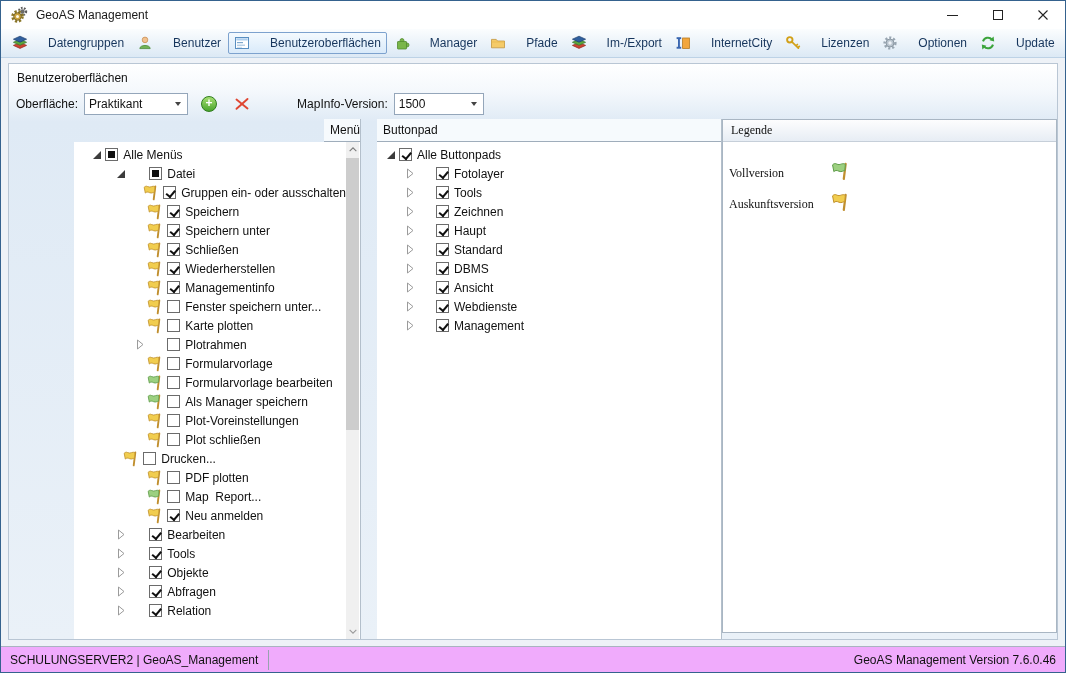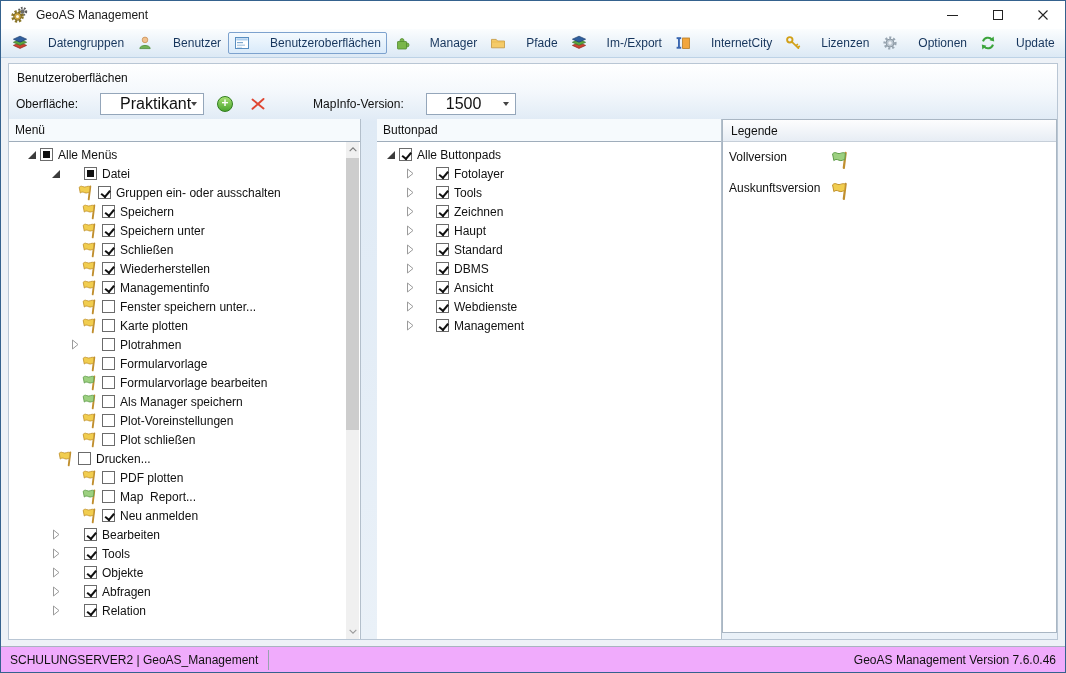--- a/index.html
+++ b/index.html
@@ -26,37 +26,37 @@
   .tb-icon{ width:16px; height:16px; display:inline-flex; }
 
   
   .main{ flex:1; padding:5px 7px 6px 7px; min-height:0; }
   .grouppanel{ height:100%; border:1px solid #b9c6d4;
       background:linear-gradient(180deg,#ffffff 0px,#f4f8fc 28px,#dfeaf5 58px,#eaf1f8 100%);
       display:flex; flex-direction:column; }
   .group-title{ padding:7px 0 3px 8px; font-size:12px; color:#111; }
   .controls{ display:flex; align-items:center; height:31px; padding-left:7px; font-size:12px; color:#111; }
   .ctl-label{ white-space:pre; }
-  .combo{ width:104px; height:22px; margin-left:22px; background:#fff; border:1px solid #94a6ba;
-          display:flex; align-items:center; padding-left:19px; font-size:16px; color:#111; }
+  .combo{ width:104px; height:22px; margin-left:6px; background:#fff; border:1px solid #94a6ba;
+          display:flex; align-items:center; padding-left:4px; font-size:12px; color:#111; }
   .combo .arrow{ width:0; height:0; border-left:3.5px solid transparent; border-right:3.5px solid transparent;
                  border-top:4.5px solid #444; margin-left:auto; margin-right:6px; }
   .btn-add{ width:16px; height:16px; margin-left:13px; border-radius:50%;
             background:linear-gradient(#a6df72,#4aa52e); border:1px solid #2f7d1d;
             color:#fff; font-size:12px; font-weight:bold; line-height:13px; text-align:center; }
   .btn-del{ width:16px; height:16px; margin-left:17px; display:inline-flex; }
   .ml-mapinfo{ margin-left:47px; }
   .combo.mapinfo{ width:90px; }
 
   
   .columns{ flex:1; display:flex; min-height:0; }
   .col{ display:flex; flex-direction:column; min-height:0; }
-  .col-menu{ width:352px; border-right:1px solid #b3bfcb; }
+  .col-menu{ width:352px; border-right:1px solid #b3bfcb;align-items:flex-end; }
   .col-bp{ width:345px; border-right:1px solid #b3bfcb;margin-left:16px; }
-  .col-legend{ flex:1; }
+  .col-legend{ flex:1;font-family:Liberation Serif, serif; }
   .col-header{ height:23px; border-bottom:1px solid #9fadbb; background:#f6fafd;
                display:flex; align-items:center; padding-left:6px; font-size:12px; color:#111; }
   .tree-wrap{ flex:1; background:#fff; position:relative; overflow:hidden; }
   .treebody{ padding-top:3px; }
   .trow{ height:19px; display:flex; align-items:center; white-space:pre; font-size:12px; color:#111; }
   .exp{ width:12px; height:12px; display:inline-flex; align-items:center; justify-content:center; flex:none; }
   .spacer{ display:inline-block; flex:none; }
   .flagslot{ width:21px; height:17px; display:inline-flex; align-items:center; flex:none; }
   .cb{ width:13px; height:13px; border:1px solid #6b6b6b; background:#fff; position:relative;
        display:inline-block; flex:none; margin-right:5px; }
@@ -68,21 +68,21 @@
   .scrollbar{ position:absolute; top:0; right:1px; bottom:0; width:13px; background:#f0f0f0; }
   .sb-btn{ position:absolute; left:0; width:13px; height:15px; display:flex; align-items:center; justify-content:center; }
   .sb-up{ top:0; } .sb-down{ bottom:0; }
   .sb-thumb{ position:absolute; left:0; top:16px; width:13px; height:272px; background:#cdcdcd; }
 
   
   .legend-box{ height:calc(100% - 6px); border:1px solid #a9b6c3; background:#fff; display:flex; flex-direction:column; }
   .legend-header{ height:22px; background:linear-gradient(#fdfdfe,#e7edf4); border-bottom:1px solid #c6cfd9;
                   display:flex; align-items:center; padding-left:8px; font-size:12px; color:#111; }
   .legend-body{ padding:8px 6px; }
-  .legend-item{ display:flex; align-items:flex-start; height:31px; }
+  .legend-item{ display:flex; align-items:flex-end; height:31px; }
   .legend-label{ width:101px; font-size:12px; color:#111; }
   .legend-flag{ width:20px; height:20px; display:inline-flex; }
 
   
   .statusbar{ height:26px; background:#f0abfc; border-top:1px solid #a9b4c0; display:flex; align-items:center;
               font-size:12px; color:#111; padding:0 9px; }
   .sb-sep{ width:1px; height:20px; background:#97a3af; margin-left:10px; }
   .sb-right{ margin-left:auto; }
 </style>
 </head>

